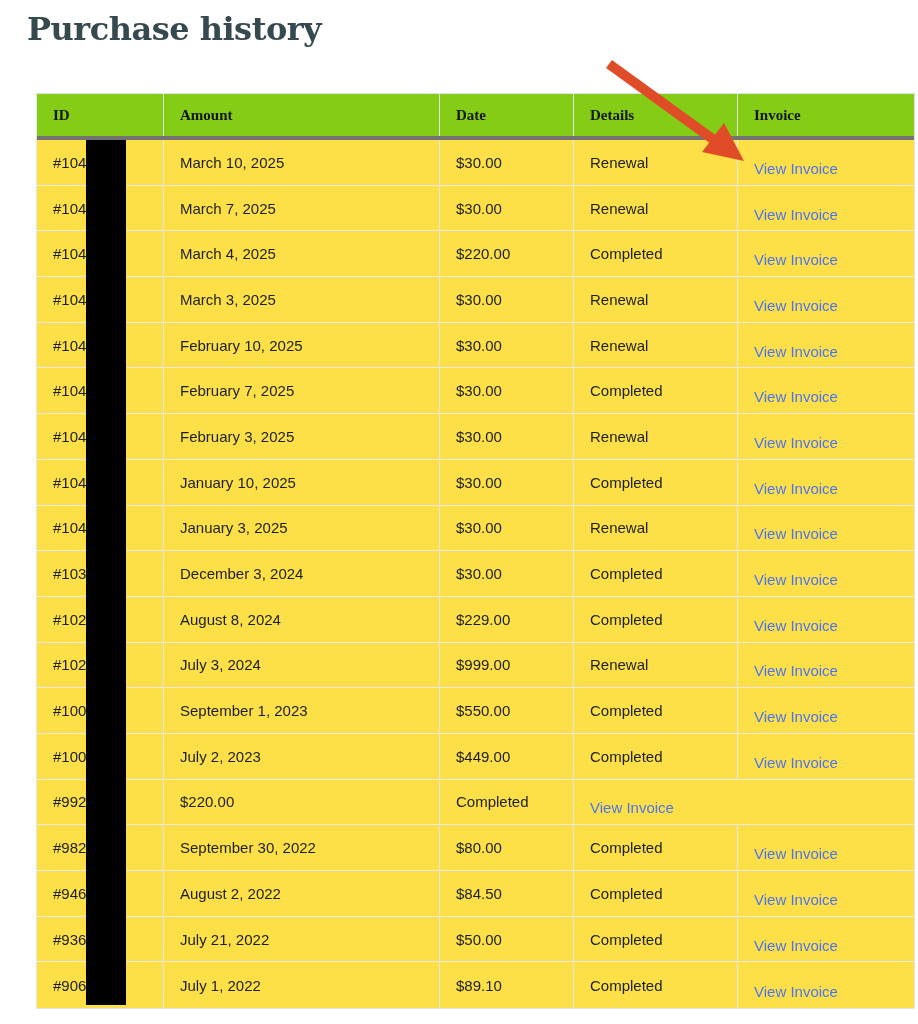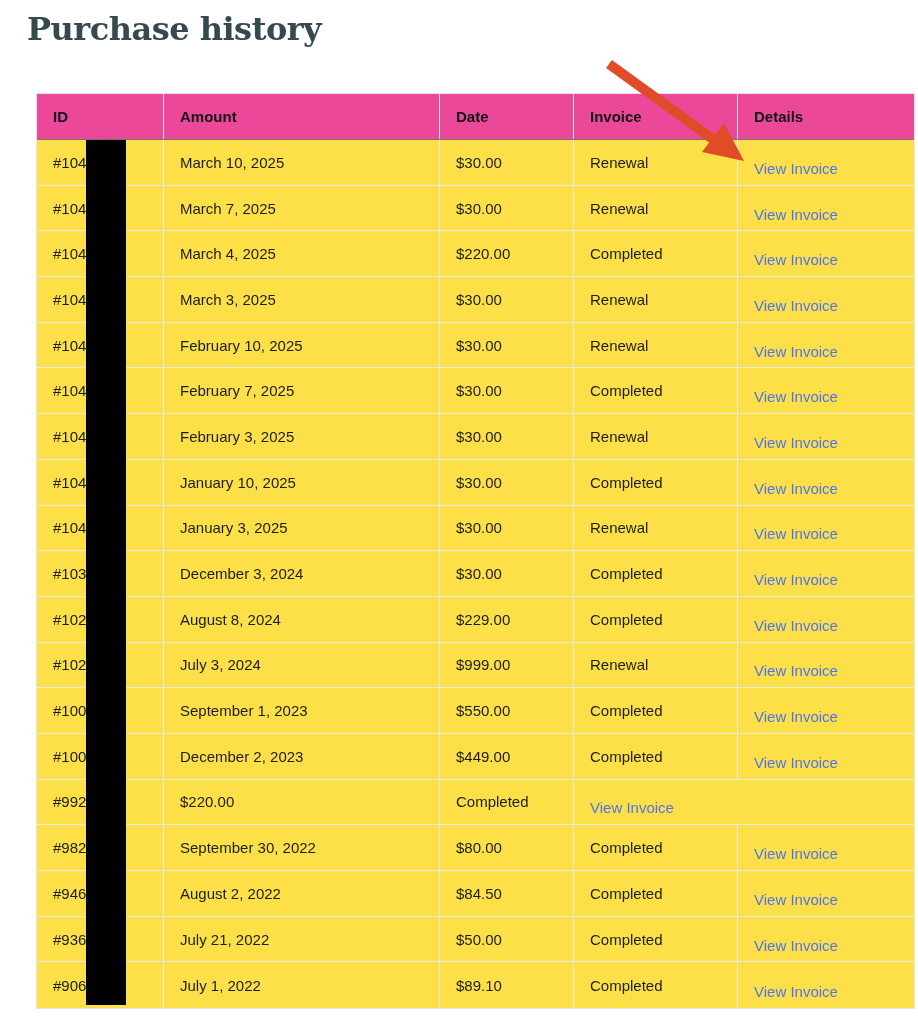--- a/index.html
+++ b/index.html
@@ -30,22 +30,23 @@
     display: grid;
     grid-template-columns: 127px 276px 134px 164px 1fr;
     height: 45.7px;
     align-items: center;
     border-bottom: 1px solid #e8eaec;
     background: #fde047;
   }
   .trow:last-child { border-bottom: none; }
   .thead-row {
     height: 46px;
-    background: #ec4899;
-    border-bottom: 1px solid #737373;
+    background: #84cc16;
+    border-bottom: 4px solid #737373;
+    font-family: Liberation Serif, serif;
   }
   .cell {
     height: 100%;
     display: flex;
     align-items: center;
     padding: 0 12px 0 16px;
     border-right: 1px solid #e8eaec;
     font-size: 15px;
     color: #1c1e21;
     white-space: nowrap;
@@ -82,22 +83,22 @@
 </head>
 <body>
 
 <h1 class="page-title">Purchase history</h1>
 
 <div class="table">
   <div class="trow thead-row">
     <div class="cell">ID</div>
     <div class="cell">Amount</div>
     <div class="cell">Date</div>
+    <div class="cell">Details</div>
     <div class="cell">Invoice</div>
-    <div class="cell">Details</div>
   </div>
   <div id="tbody">
       <div class="trow">
         <div class="cell">#104</div>
         <div class="cell">March 10, 2025</div>
         <div class="cell">$30.00</div>
         <div class="cell">Renewal</div>
         <div class="cell">
           <a class="invoice-link" href="#">View Invoice</a>
         </div>
@@ -205,21 +206,21 @@
         <div class="cell">#100</div>
         <div class="cell">September 1, 2023</div>
         <div class="cell">$550.00</div>
         <div class="cell">Completed</div>
         <div class="cell">
           <a class="invoice-link" href="#">View Invoice</a>
         </div>
       </div>
       <div class="trow">
         <div class="cell">#100</div>
-        <div class="cell">December 2, 2023</div>
+        <div class="cell">July 2, 2023</div>
         <div class="cell">$449.00</div>
         <div class="cell">Completed</div>
         <div class="cell">
           <a class="invoice-link" href="#">View Invoice</a>
         </div>
       </div>
       <div class="trow">
         <div class="cell">#992</div>
         <div class="cell">$220.00</div>
         <div class="cell">Completed</div>

